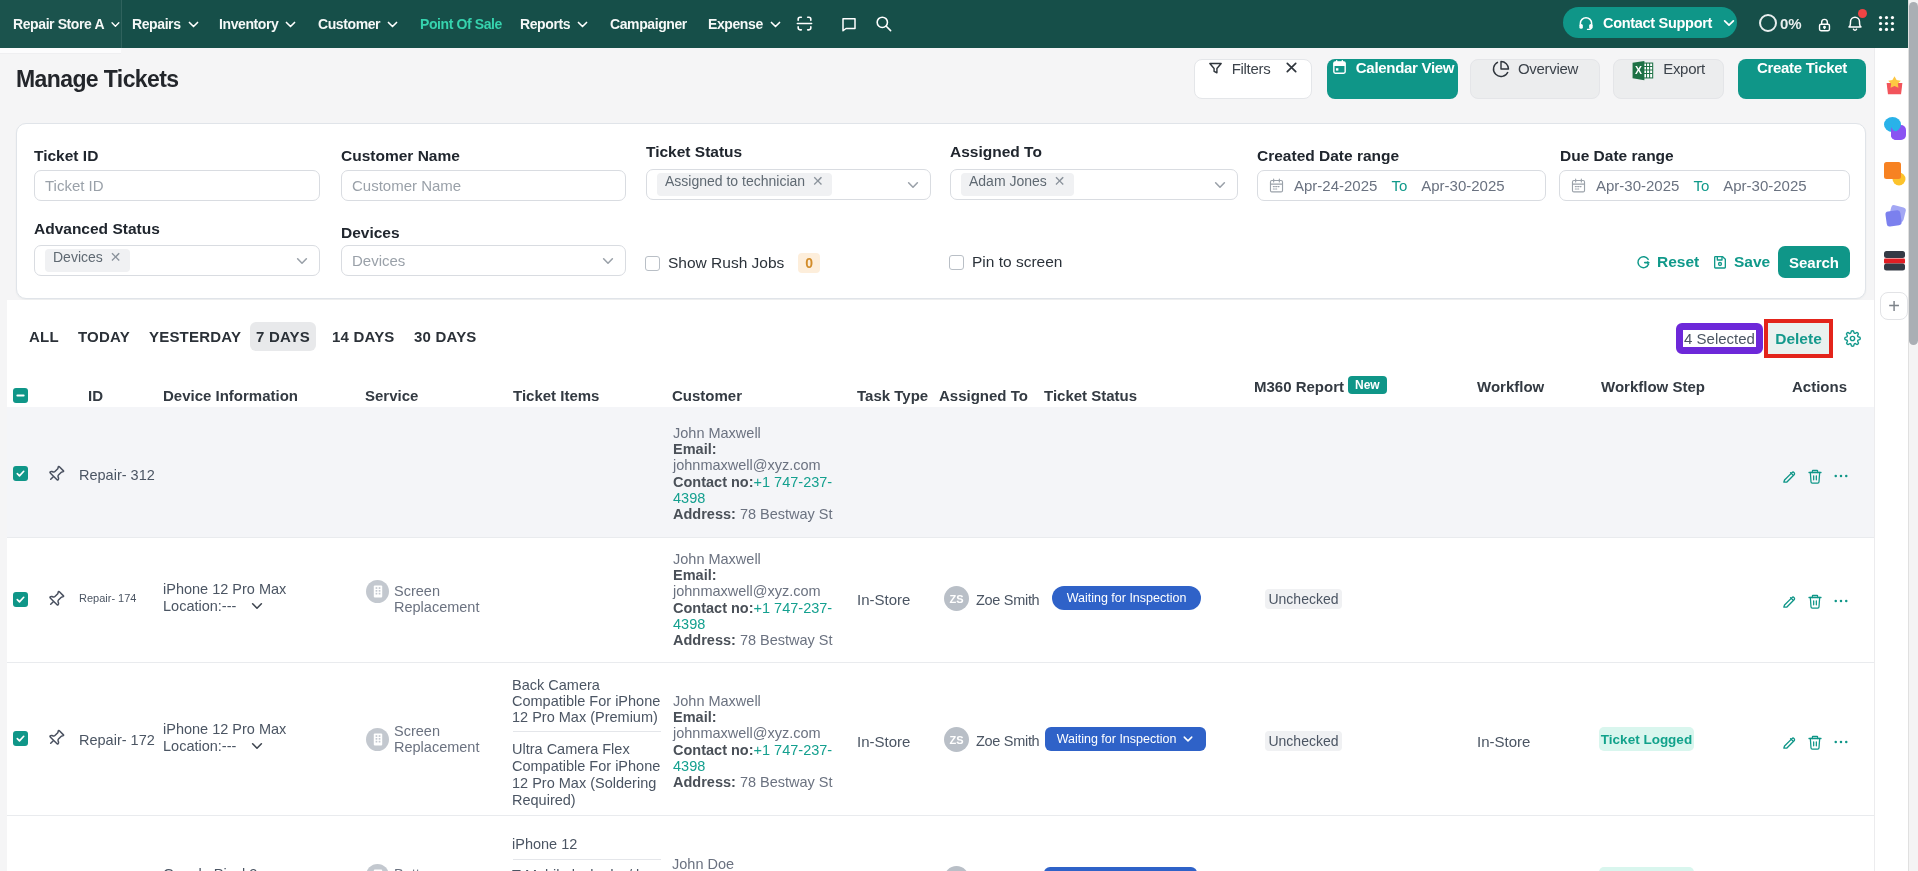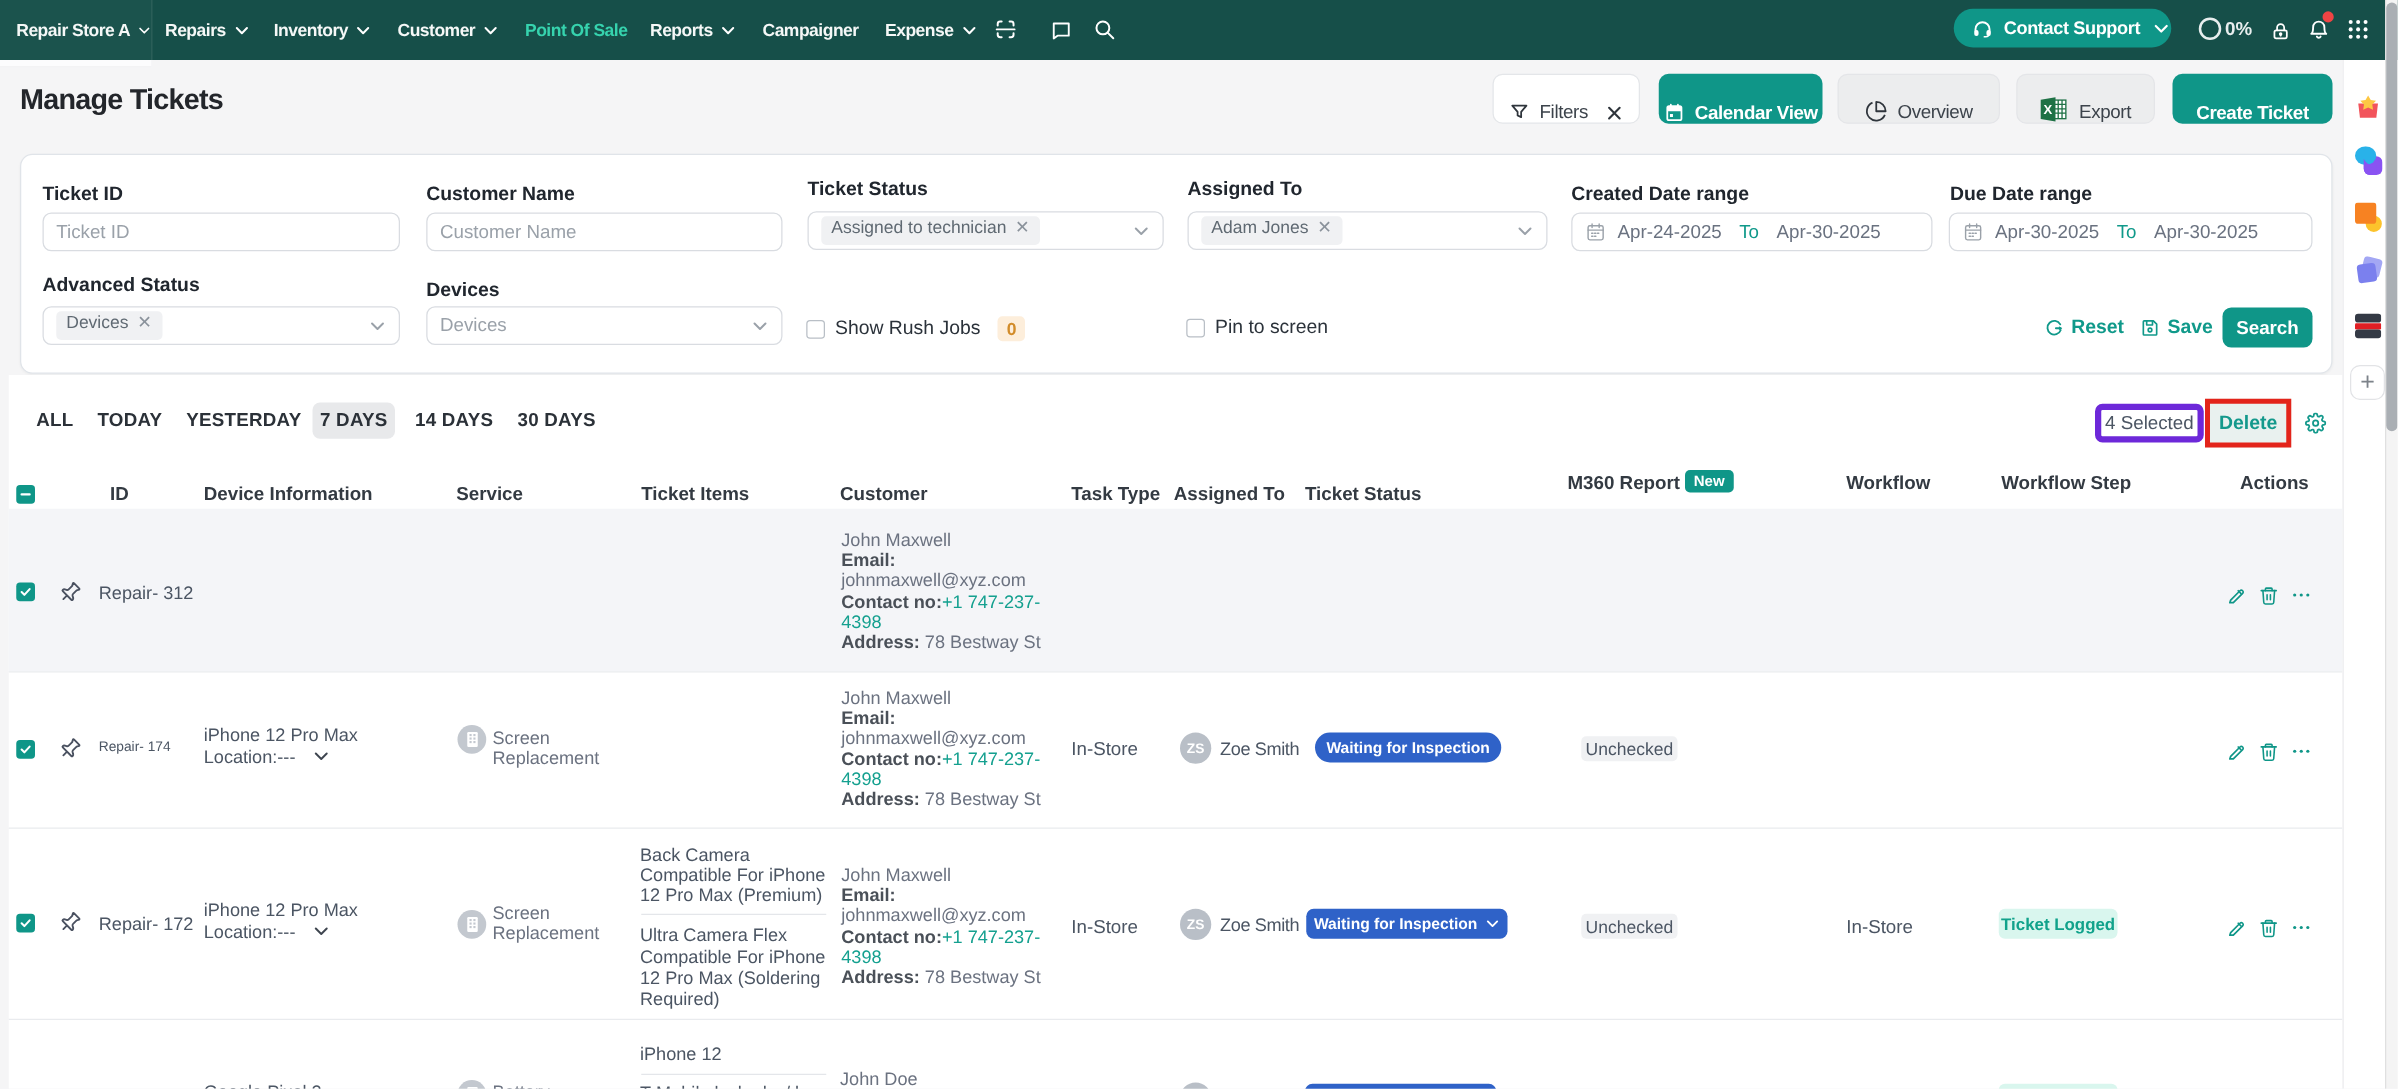--- a/index.html
+++ b/index.html
@@ -15,21 +15,21 @@
 .navlink-active { color:#36d3ae !important; }
 
 
 #csbtn { position:absolute; left:1563px; top:7px; width:174px; height:31px; background:#0f9688; border-radius:17px; display:flex; align-items:center; color:#fff; font-size:14.5px; font-weight:700; padding-left:14px; white-space:nowrap; letter-spacing:-0.3px; }
 #pct { position:absolute; left:1759px; top:13px; width:60px; height:26px; color:#e8eeee; font-size:15px; font-weight:700; }
 #pct .ring { position:absolute; left:0; top:1px; width:18px; height:18px; border:2.5px solid #e8eeee; border-radius:50%; }
 #pct .txt { position:absolute; left:21px; top:2px; }
 
 
 #pagetitle { position:absolute; left:16px; top:66px; font-size:23px; font-weight:700; color:#23262b; letter-spacing:-0.6px; }
-.hbtn { position:absolute; top:59px; height:40px; border-radius:8px; display:flex; align-items:flex-end; justify-content:center; font-size:15px; font-weight:700; gap:8px; white-space:nowrap; letter-spacing:-0.3px; }
+.hbtn { position:absolute; top:59px; height:40px; border-radius:8px; display:flex; align-items:flex-start; justify-content:center; font-size:15px; font-weight:700; gap:8px; white-space:nowrap; letter-spacing:-0.3px; }
 .hbtn.white { background:#fff; border:1px solid #e4e6e9; color:#3c434b; font-weight:400; }
 .hbtn.teal { background:#0f9688; color:#fff; }
 .hbtn.gray { background:#ecedee; border:1px solid #e4e5e8; color:#3c434b; font-weight:400; }
 
 
 #fcard { position:absolute; left:16px; top:123px; width:1850px; height:176px; background:#fff; border:1px solid #e0e4e9; border-radius:10px; box-shadow:0 1px 2px rgba(40,50,60,0.05); }
 .flabel { position:absolute; font-size:15.5px; font-weight:700; color:#20262e; }
 .finput { position:absolute; height:31px; background:#fff; border:1px solid #d9dce1; border-radius:7px; display:flex; align-items:center; padding:0 10px; font-size:15px; color:#9aa1a9; }
 .ftag { background:#f0f1f3; border-radius:4px; height:23px; display:inline-flex; padding:0 8px; font-size:14px; color:#5f6972; gap:7px; }
 .ftag .x { color:#8a929b; font-size:14px; }
@@ -38,34 +38,34 @@
 .cbox { width:15px; height:15px; border:1px solid #b9bfc6; border-radius:3px; background:#fff; }
 .badge0 { background:#fdeedb; color:#d28c2a; border-radius:4px; font-size:14px; font-weight:700; padding:2px 7px; margin-left:6px; }
 .tealtext { color:#10998a; }
 
 #searchbtn { position:absolute; left:1778px; top:246px; width:72px; height:32px; background:#0f9688; border-radius:7px; color:#fff; font-size:15px; font-weight:700; display:flex; align-items:center; justify-content:center; }
 
 
 #tcard { position:absolute; left:7px; top:300px; width:1867px; height:571px; background:#fff; }
 .tab { position:absolute; top:322px; height:29px; display:flex; align-items:center; font-size:15px; font-weight:700; color:#2b3138; letter-spacing:0.2px; }
 .tab.active { background:#e8e9eb; border-radius:6px; }
-#selbtn { position:absolute; left:1676px; top:323px; width:87px; height:31px; background:#fff; border:5px solid #6d28d9; border-radius:6px; color:#4b5563; font-size:15px; display:flex; align-items:center; justify-content:center; }
+#selbtn { position:absolute; left:1676px; top:323px; width:87px; height:31px; background:#fff; border:7px solid #6d28d9; border-radius:6px; color:#4b5563; font-size:15px; display:flex; align-items:center; justify-content:center; }
 #delbtn { position:absolute; left:1764px; top:319px; width:69px; height:39px; background:#e9f1ef; border:4px solid #e3241b; display:flex; align-items:center; justify-content:center; color:#14998c; font-size:15.5px; font-weight:700; }
 
 .th { position:absolute; font-size:15px; font-weight:700; color:#333a42; }
 .row1bg { position:absolute; left:7px; top:407px; width:1867px; height:130px; background:#f4f5f8; }
 .sep { position:absolute; left:7px; width:1867px; height:1px; background:#e9ebee; }
 
 .gtext { font-size:14.5px; color:#6b7280; }
 .dtext { font-size:14.5px; color:#4b5563; }
 .phone { color:#14a08f; }
 
 .ckd { position:absolute; width:15px; height:15px; background:#0f9688; border-radius:3px; display:flex; align-items:center; justify-content:center; }
 
-.bluepill { position:absolute; height:24px; background:#2f62c8; border-radius:12px; color:#fff; font-size:12.5px; font-weight:700; display:flex; align-items:center; justify-content:center; gap:6px; }
+.bluepill { position:absolute; height:24px; background:#2f62c8; border-radius:12px; color:#fff; font-size:12.5px; font-weight:400; display:flex; align-items:center; justify-content:center; gap:6px; }
 .graypill { position:absolute; height:20px; background:#f0f1f3; border-radius:4px; color:#4b5563; font-size:14px; display:flex; align-items:center; justify-content:center; }
 .mintpill { position:absolute; height:24px; background:#d9f6ee; border-radius:5px; color:#11a28b; font-size:13.5px; font-weight:700; display:flex; align-items:center; justify-content:center; }
 .avatar { position:absolute; width:25px; height:25px; border-radius:50%; background:#b9bfc7; color:#fff; font-size:11px; font-weight:700; display:flex; align-items:center; justify-content:center; }
 .cell { position:absolute; white-space:nowrap; }
 .cust { position:absolute; white-space:nowrap; font-size:14.5px; color:#6b7280; line-height:16.2px; }
 .cust b { color:#4a5058; font-weight:700; }
 .actions { position:absolute; display:flex; gap:9px; align-items:center; }
 .svcicon { position:absolute; width:23px; height:23px; border-radius:50%; background:#c3c8cf; display:flex; align-items:center; justify-content:center; }
 .newbadge { position:absolute; left:1348px; top:376px; background:#0f9688; color:#fff; font-size:12px; font-weight:700; border-radius:4px; padding:2px 7px; }
 

